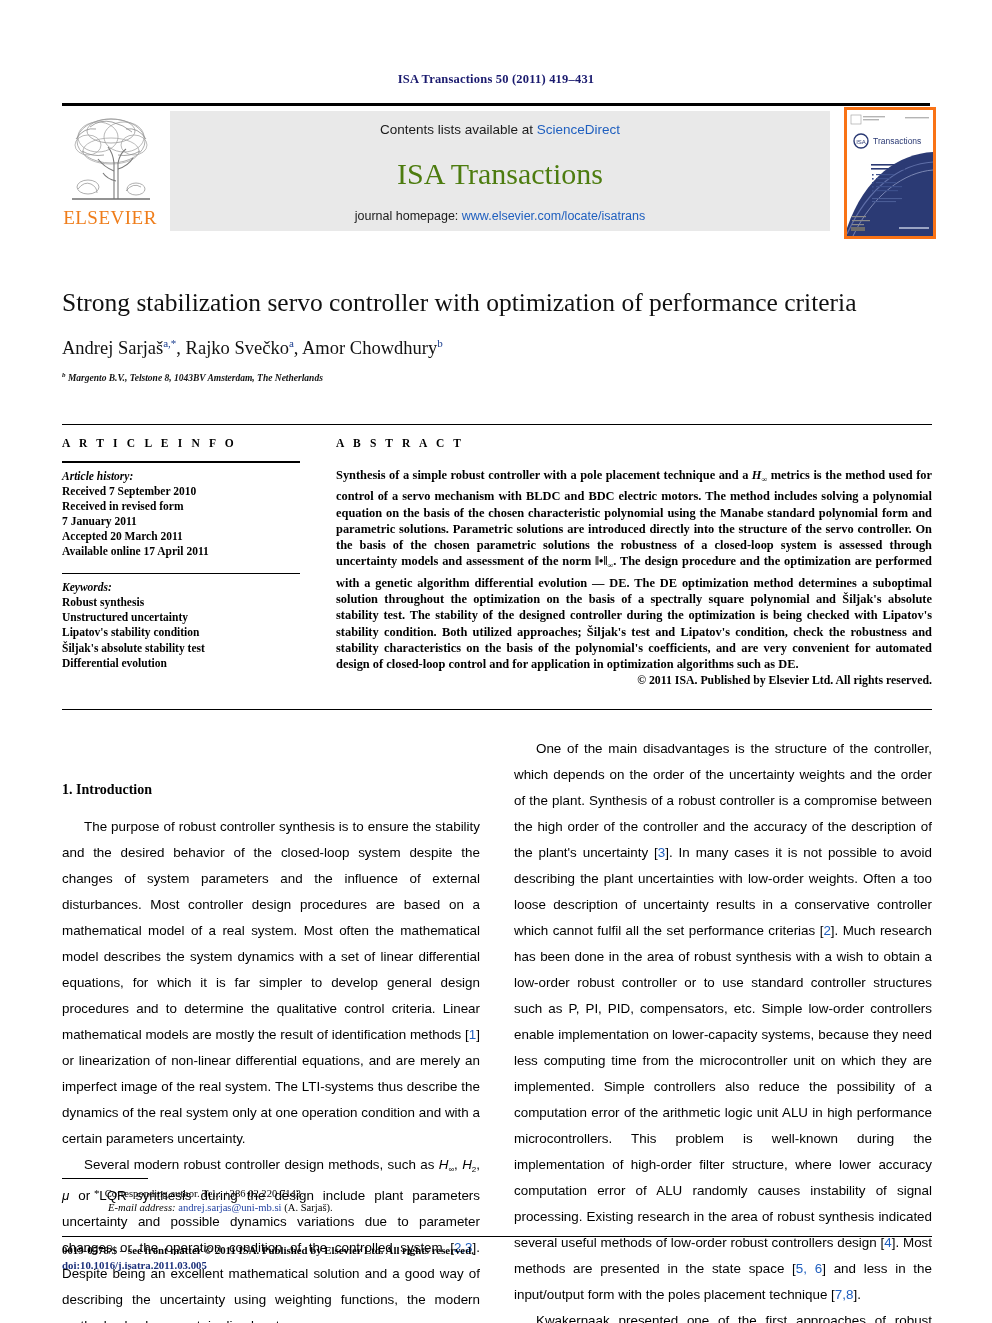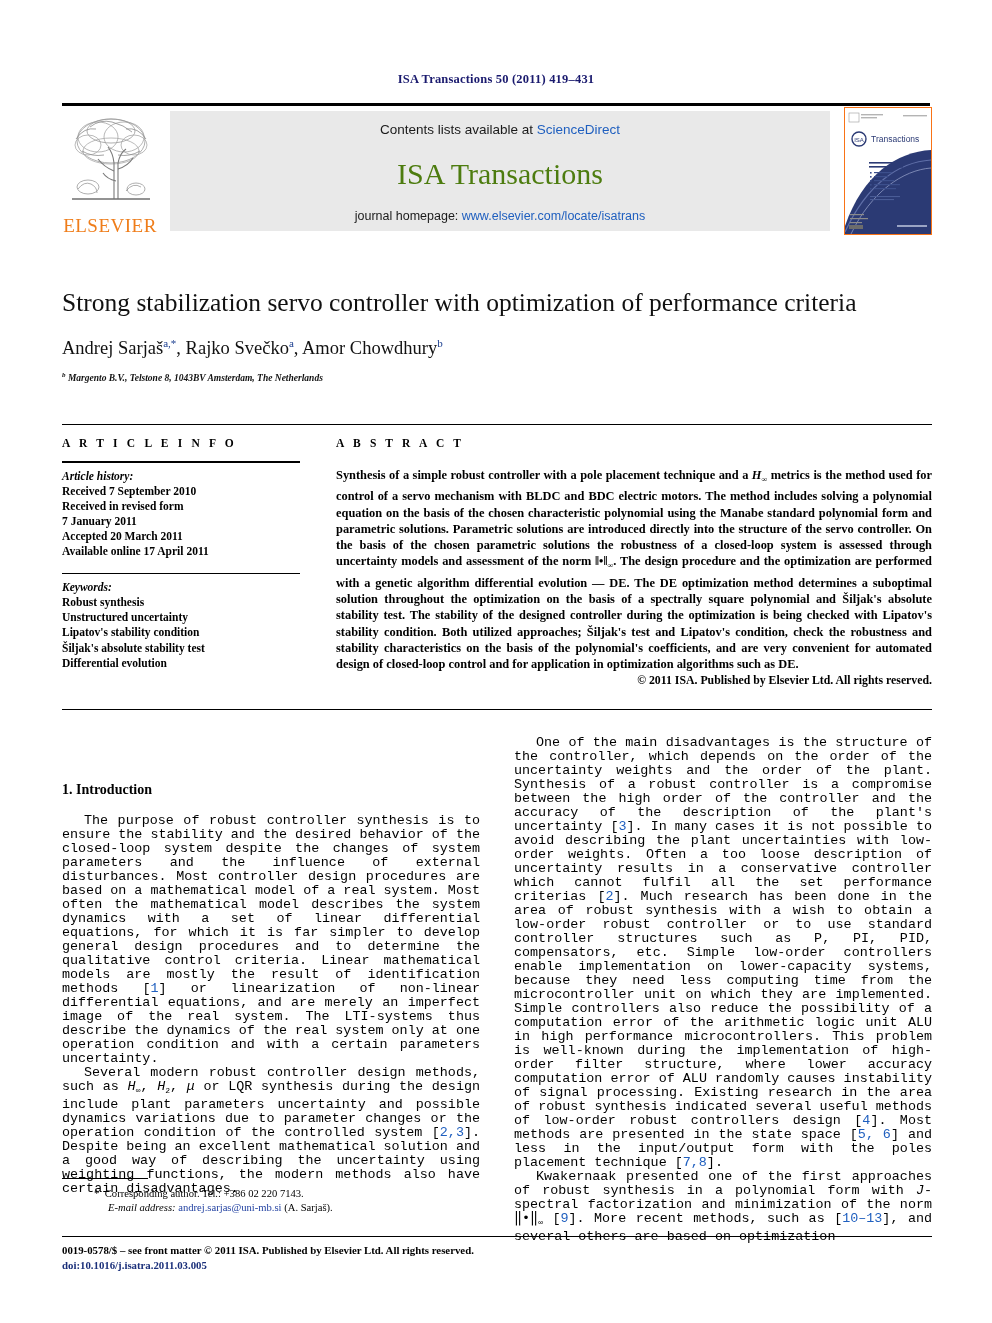--- a/index.html
+++ b/index.html
@@ -65,21 +65,20 @@
   }
   .elsevier-word {
     position: absolute;
     left: 0; top: 98px;
     width: 96px;
     text-align: center;
     font-family: "Liberation Serif", serif;
     font-size: 19px;
     letter-spacing: 0.5px;
     color: #ef7d1a;
-    margin-top: 8px;
   }
   .contents-box {
     position: absolute;
     left: 108px; top: 8px;
     width: 660px;
     height: 120px;
     background: #e9e9e9;
   }
   .contents-line {
     position: absolute;
@@ -113,21 +112,21 @@
   }
   .homepage-line .url {
     color: #1f5fbf;
   }
   .cover-thumb {
     position: absolute;
     left: 782px; top: 4px;
     width: 86px;
     height: 126px;
     background: #fdfdfd;
-    border: 1px solid #f97316;
+    border: 3px solid #f97316;
     overflow: hidden;
   }
 
   
   .title {
     position: absolute;
     left: 62px; top: 288px;
     width: 870px;
     font-family: "Liberation Serif", serif;
     font-size: 25.5px;
@@ -251,23 +250,23 @@
     width: 418px;
   }
   .body-head {
     font-family: "Liberation Serif", serif;
     font-weight: bold;
     font-size: 14px;
     margin-bottom: 16px;
     margin-top: 46px;
   }
   .para {
-    font-family: Liberation Mono, monospace;
+    font-family: Liberation Sans, sans-serif;
     font-size: 13.4px;
-    line-height: 14px;
+    line-height: 26px;
     text-align: justify;
     text-indent: 22px;
     margin: 0 0 0 0;
     color: #000;
   }
   .para + .para { margin-top: 0px; }
   .ref { color: #1f5fbf; }
 
   
   .fn-rule {

